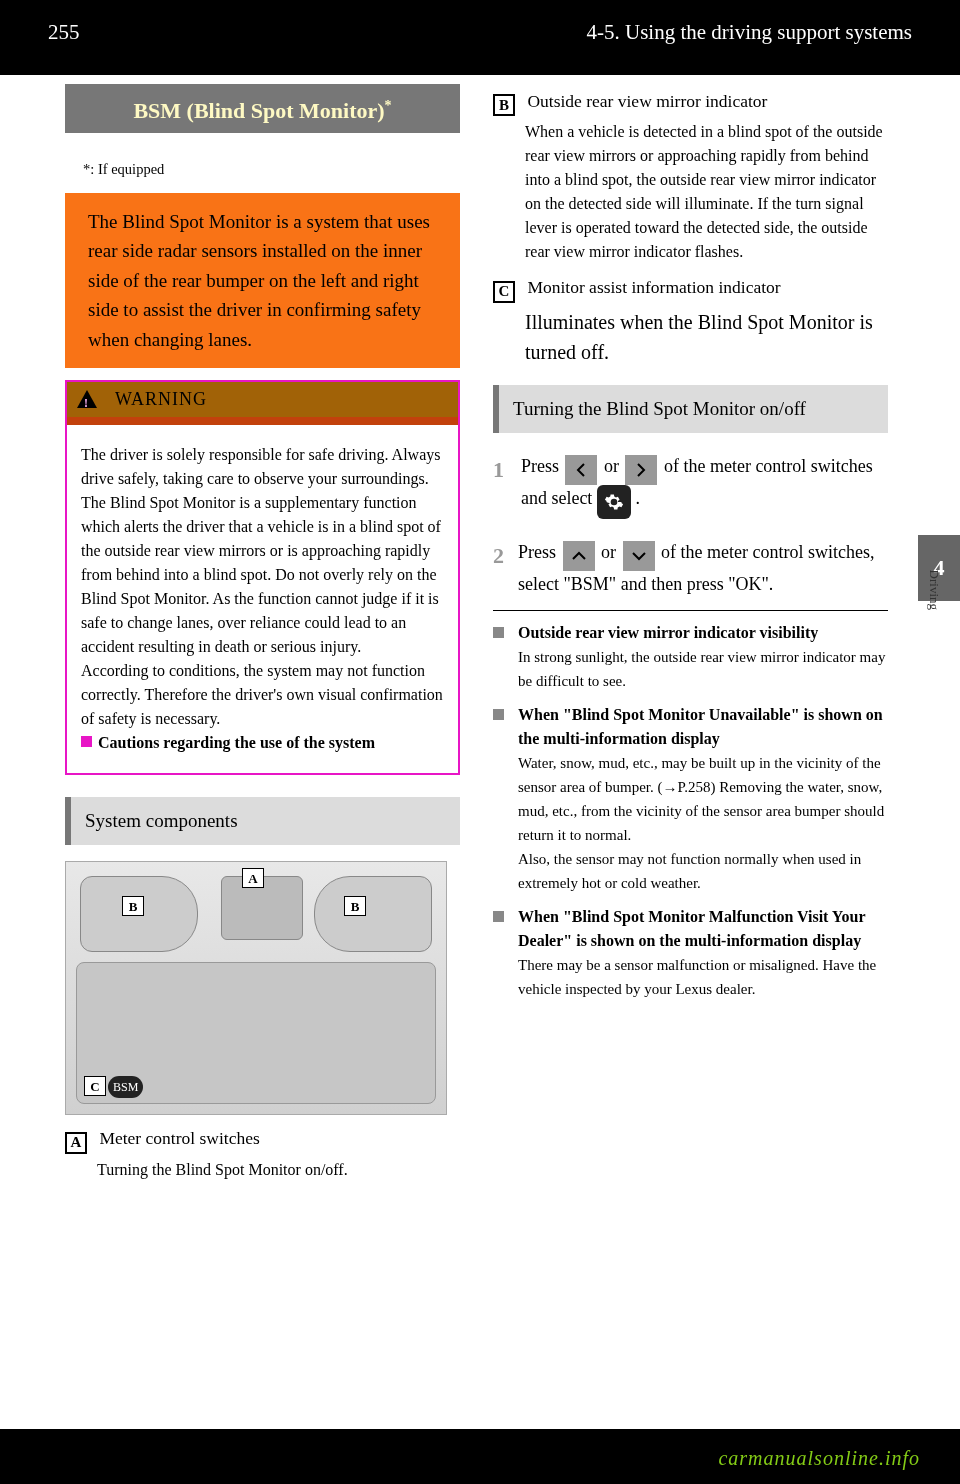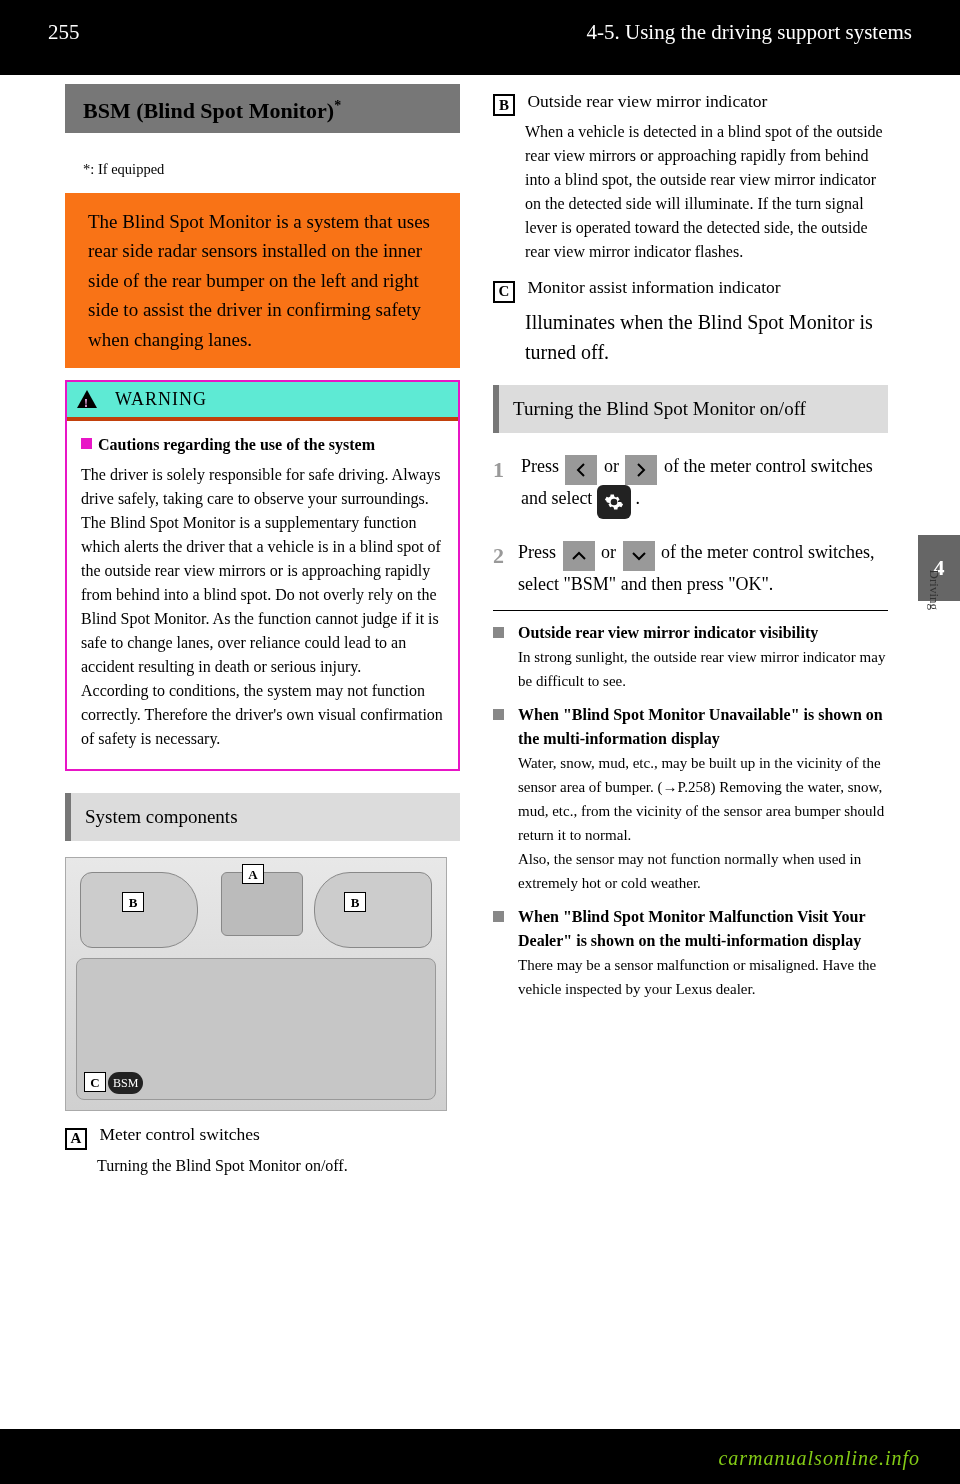--- a/index.html
+++ b/index.html
@@ -6,26 +6,26 @@
   html, body { width: 960px; height: 1484px; background: #000; }
   body { font-family: Georgia, 'Times New Roman', serif; color: #000; position: relative; }
   .page-bg { position: absolute; inset: 0; background: #fff; }
   .top-black { position: absolute; top: 0; left: 0; right: 0; height: 75px; background: #000; }
   .top-thin { position: absolute; top: 46px; left: 48px; right: 48px; height: 2px; background: #000; }
   .bottom-black { position: absolute; bottom: 0; left: 0; right: 0; height: 55px; background: #000; }
   .header { position: absolute; top: 20px; left: 48px; right: 48px; color: #fff; font-size: 21px; display: flex; justify-content: space-between; }
   .col { position: absolute; width: 395px; font-size: 17.5px; line-height: 1.5; }
   .col-left { left: 65px; top: 84px; }
   .col-right { left: 493px; top: 84px; }
-  .title-box { background: #777; color: #000000; padding: 10px 18px 6px 18px; font-size: 22px; font-weight: bold; position: relative; }
+  .title-box { background: #777; color: #fef9c3; padding: 10px 18px 6px 18px; font-size: 22px; font-weight: bold; position: relative; text-align: center; }
   .title-box sup { font-size: 14px; vertical-align: super; }
   .subtitle { font-size: 14.5px; margin-left: 18px; margin-top: 26px; margin-bottom: 12px; }
   .intro-box { background: #f97316; padding: 14px 23px; font-size: 19px; line-height: 1.55; }
   .warn-wrap { border: 2px solid #e815c6; margin-top: 12px; }
-  .warn-head { background: #5eead4; border-bottom: 4px solid #c2410c; display: flex; align-items: center; padding: 4px 10px; font-size: 18px; letter-spacing: 1px; }
+  .warn-head { background: #a16207; border-bottom: 8px solid #c2410c; display: flex; align-items: center; padding: 4px 10px; font-size: 18px; letter-spacing: 1px; }
   .warn-tri { width: 0; height: 0; border-left: 10px solid transparent; border-right: 10px solid transparent; border-bottom: 18px solid #000; position: relative; margin-right: 18px; }
   .warn-tri::after { content: "!"; color: #fbb0f3; position: absolute; top: 4px; left: -3px; font-size: 12px; font-weight: bold; }
   .warn-body { padding: 12px 14px 18px 14px; font-size: 16px; line-height: 1.5; }
   .sq-m { display: inline-block; width: 11px; height: 11px; background: #e815c6; vertical-align: 1px; margin-right: 6px; }
   .sq-g { display: inline-block; width: 11px; height: 11px; background: #888; vertical-align: 1px; margin-right: 6px; }
   .sec-head { border-left: 6px solid #777; background: #dcdcdc; padding: 10px 14px; font-size: 19px; margin-top: 22px; }
   .placeholder-img { width: 382px; height: 254px; border: 1px solid #aaa; margin-top: 16px; background: #ececec; position: relative; overflow: hidden; }
   .ph-label { position: absolute; background: #fff; border: 1.5px solid #000; font-size: 13px; font-weight: bold; display: flex; align-items: center; justify-content: center; }
   .ph-flat { position: absolute; background: #ccc; }
   .letter-box { width: 22px; height: 22px; border: 2px solid #000; background: #fff; display: inline-flex; align-items: center; justify-content: center; font-size: 15px; font-weight: bold; margin-right: 8px; vertical-align: -3px; }
@@ -68,24 +68,24 @@
   <div class="subtitle">*: If equipped</div>
 
   <div class="intro-box">The Blind Spot Monitor is a system that uses rear side radar sensors installed on the inner side of the rear bumper on the left and right side to assist the driver in confirming safety when changing lanes.</div>
 
   <div class="warn-wrap">
     <div class="warn-head">
       <span class="warn-tri"></span>
       <span>WARNING</span>
     </div>
     <div class="warn-body">
-      <div><span class="sq-m"></span><b>Cautions regarding the use of the system</b></div>
       <div style="margin-top:6px; white-space:pre-line">The driver is solely responsible for safe driving. Always drive safely, taking care to observe your surroundings.
 The Blind Spot Monitor is a supplementary function which alerts the driver that a vehicle is in a blind spot of the outside rear view mirrors or is approaching rapidly from behind into a blind spot. Do not overly rely on the Blind Spot Monitor. As the function cannot judge if it is safe to change lanes, over reliance could lead to an accident resulting in death or serious injury.
 According to conditions, the system may not function correctly. Therefore the driver's own visual confirmation of safety is necessary.</div>
+      <div><span class="sq-m"></span><b>Cautions regarding the use of the system</b></div>
     </div>
   </div>
 
   <div class="sec-head">System components</div>
 
   <div class="placeholder-img">
 
     <div class="ph-flat" style="left:0;top:0;right:0;bottom:0;background:linear-gradient(#e8e8e8,#d0d0d0);"></div>
     <div class="ph-flat" style="left:155px;top:14px;width:82px;height:64px;background:#bbb;border:1px solid #888;border-radius:6px;"></div>
     <div class="ph-label" style="left:176px;top:6px;width:22px;height:20px;">A</div>

